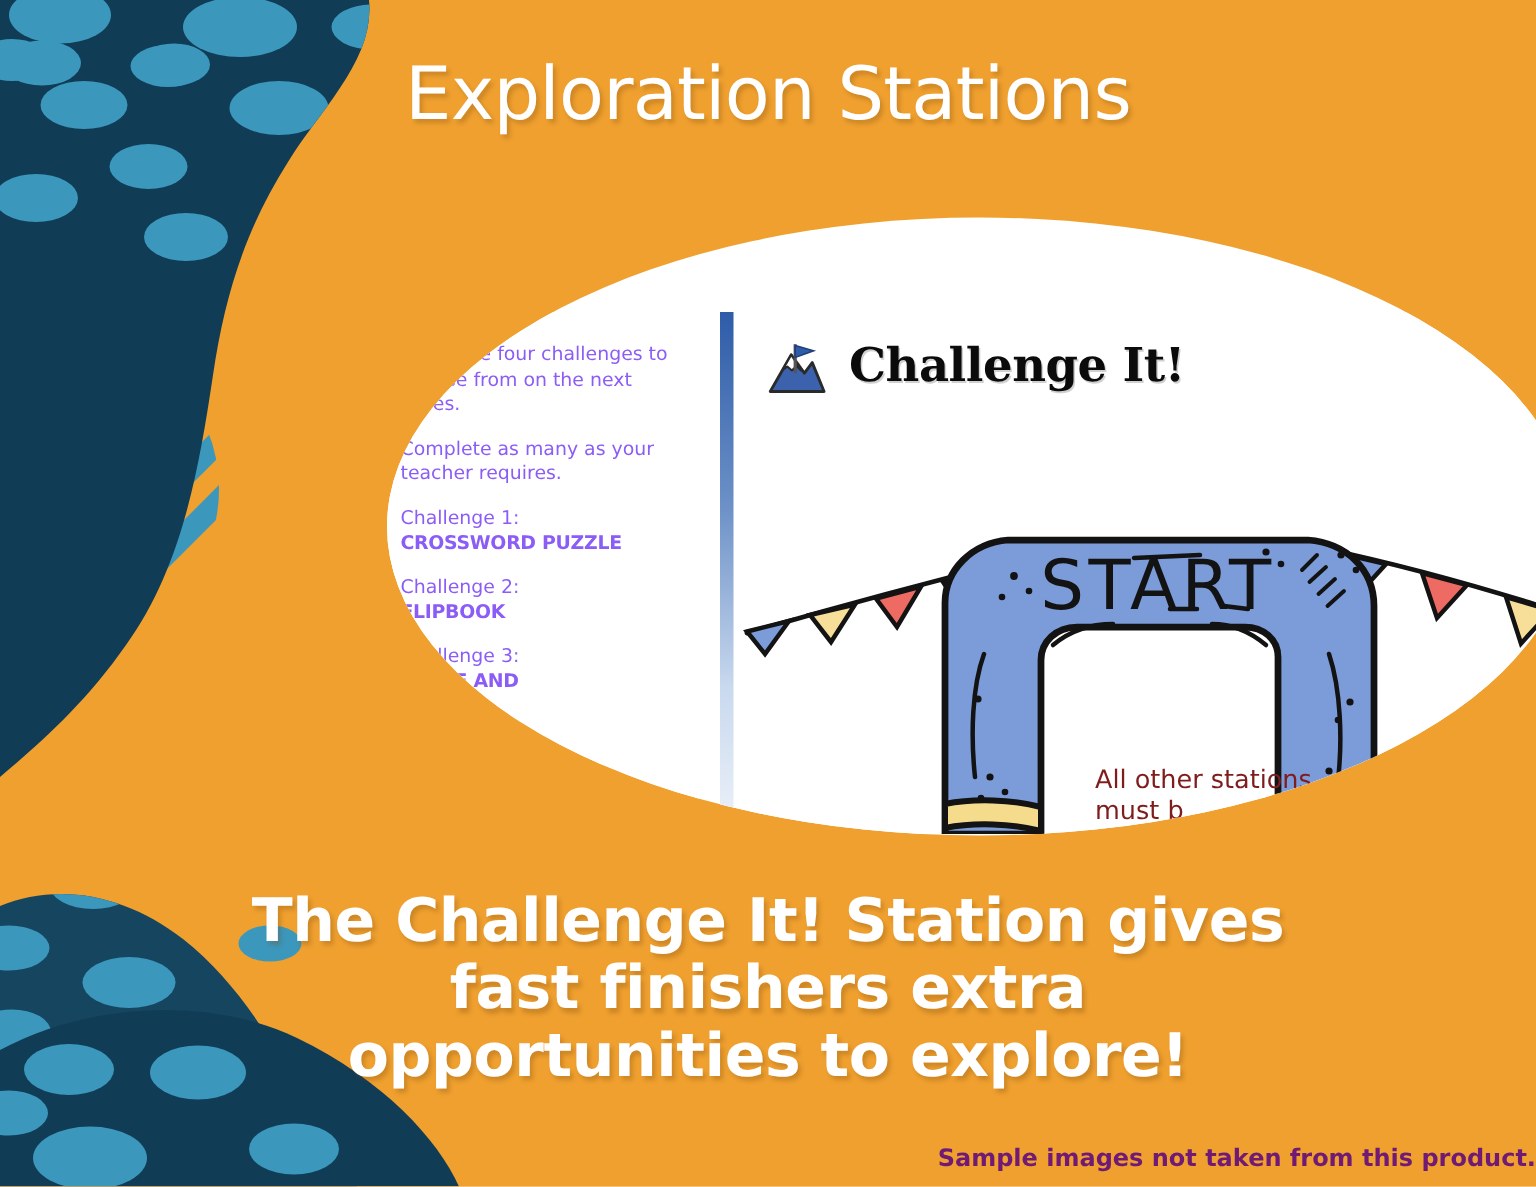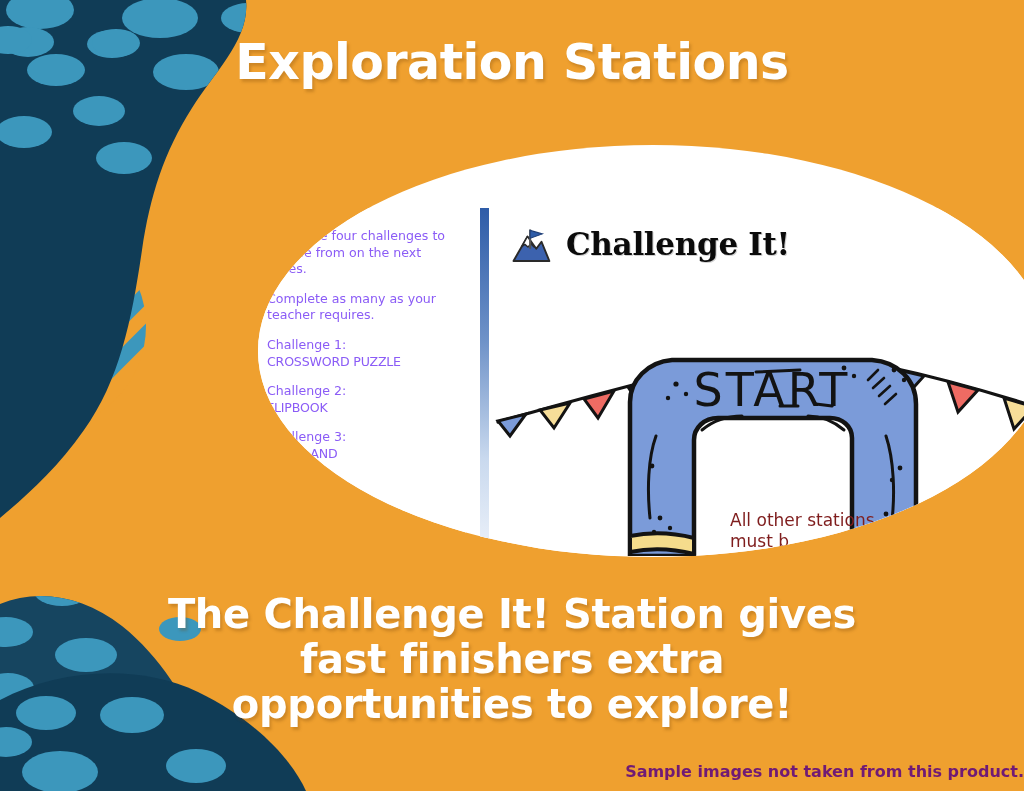--- a/index.html
+++ b/index.html
@@ -16,21 +16,21 @@
   }
   .layer { position: absolute; top: 0; left: 0; width: 1024px; height: 791px; }
   svg.layer { display: block; }
 
   
   #title {
     position: absolute;
     left: 0; right: 0; top: 34px;
     text-align: center;
     font-family: "DejaVu Sans", sans-serif;
-    font-weight: bold;
+    font-weight: normal;
     font-size: 49px;
     letter-spacing: -0.5px;
     color: #FFFFFF;
     text-shadow: 2px 3px 3px rgba(120,70,10,0.28);
     z-index: 40;
   }
 
   
   #headline {
     position: absolute;
@@ -91,21 +91,21 @@
   #slide-left .txtbox {
     position: absolute;
     left: 12px; top: 20px;
     width: 196px;
     font-family: "DejaVu Sans", sans-serif;
     font-size: 12.6px;
     line-height: 1.32;
     color: #8b5cf6;
   }
   #slide-left p { margin: 0 0 13px 0; }
-  #slide-left .strong { font-weight: normal; letter-spacing: -0.2px; }
+  #slide-left .strong { font-weight: bold; letter-spacing: -0.2px; }
 
   
   #slide-right {
     position: absolute;
     left: 232px; top: 0px;
     width: 588px; height: 348px;
     background: #FFFFFF;
     box-sizing: border-box;
   }
   #slide-right .lbar {

